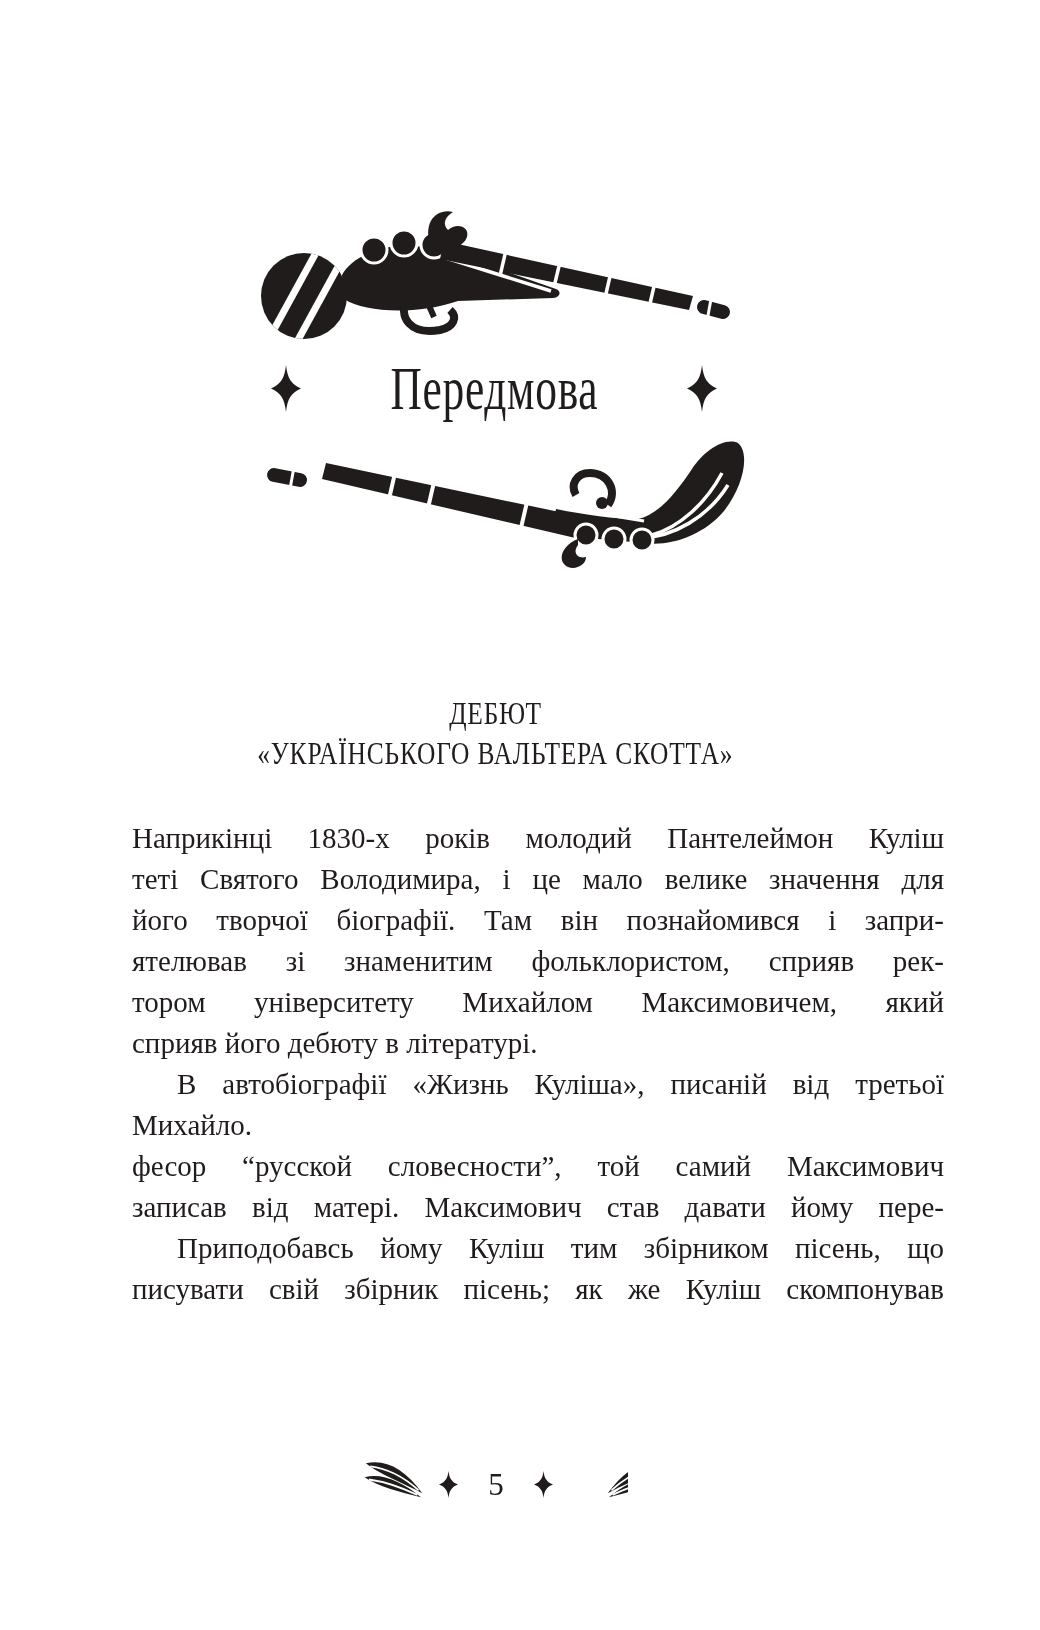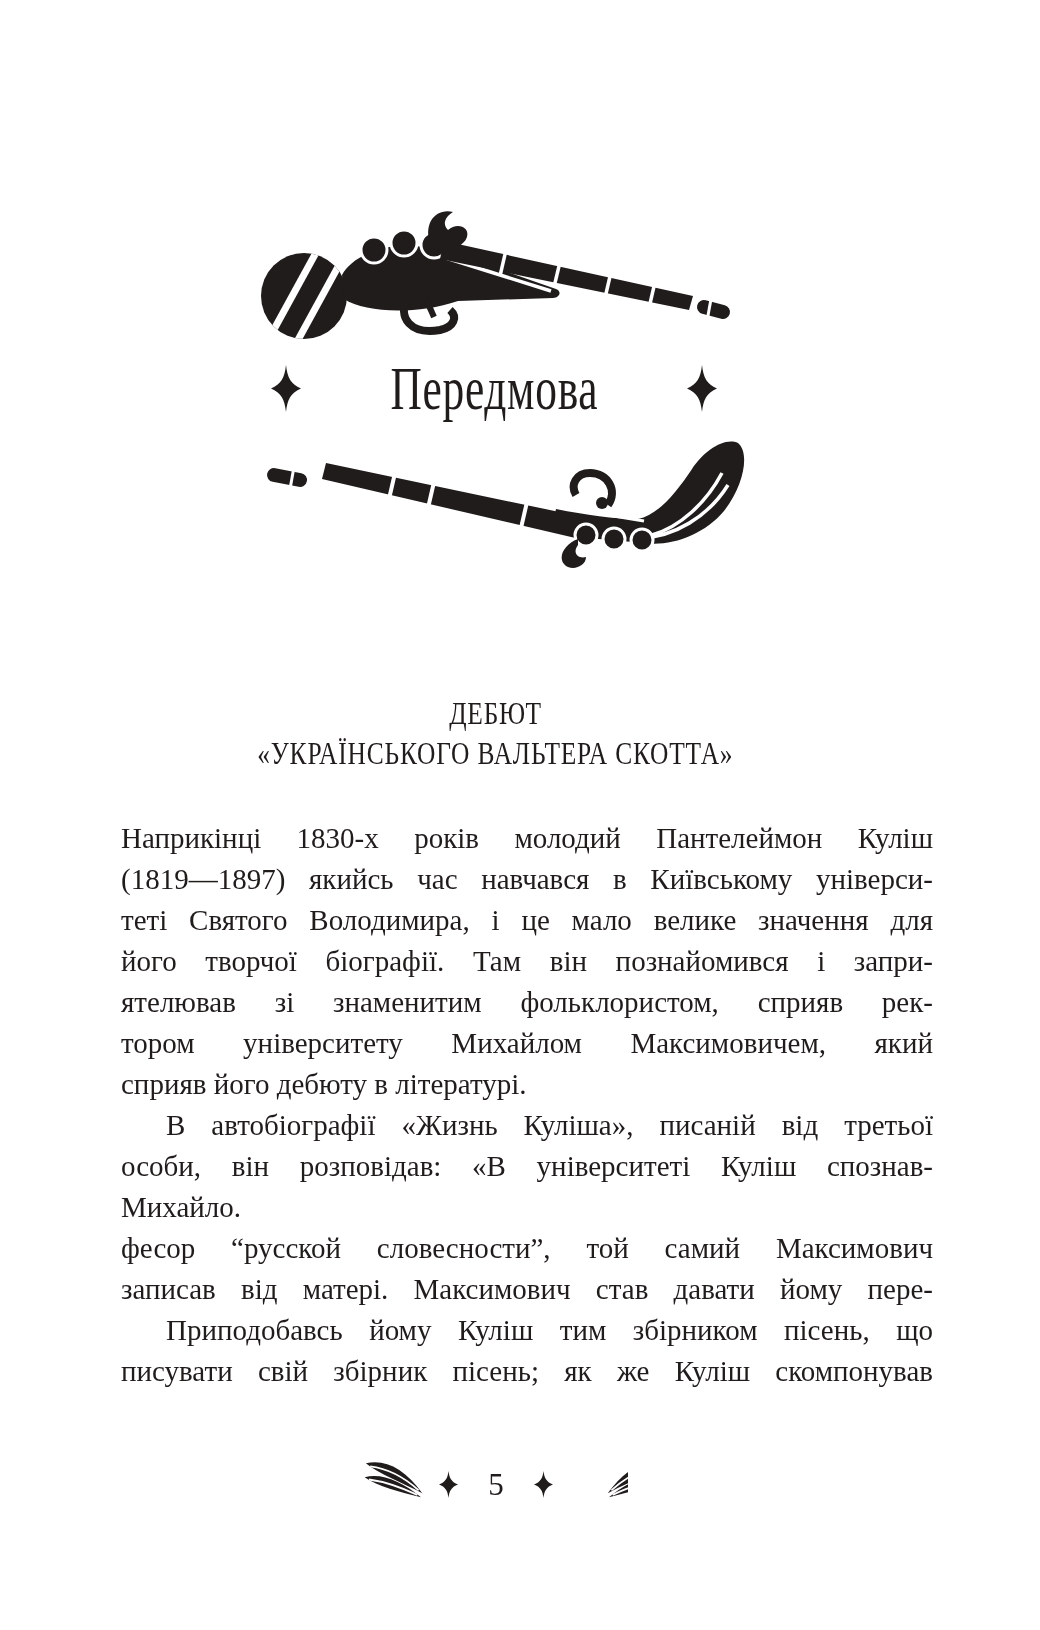--- a/index.html
+++ b/index.html
@@ -35,21 +35,21 @@
     text-align:center; transform:translateX(-25px);
   }
   .section-heading .h-line {
     font-size:31px; line-height:40px; letter-spacing:1px; font-weight:400;
     white-space:nowrap;
   }
   .section-heading .h-line > span { display:inline-block; transform:scaleX(0.82); transform-origin:50% 50%; }
 
   
   .body-text {
-    position:absolute; left:121px; top:818px; width:812px;
+    position:absolute; left:132px; top:818px; width:812px;
     font-size:29px; line-height:41px; color:var(--ink);
   }
   .bline { white-space:nowrap; text-align:justify; text-align-last:justify; }
   .bline.last { text-align:center; text-align-last:left; }
   .bline.indent { text-indent:45px; }
 
   
   .page-footer {
     position:absolute; left:0; top:1456px; width:1040px; height:56px;
     display:flex; align-items:center; justify-content:center;
@@ -160,30 +160,28 @@
   </header>
 
   <section class="section-heading">
     <div class="h-line"><span>ДЕБЮТ</span></div>
     <div class="h-line"><span>«УКРАЇНСЬКОГО ВАЛЬТЕРА СКОТТА»</span></div>
   </section>
 
   <main class="body-text">
     <div class="paragraph">
       <div class="bline">Наприкінці 1830-х років молодий Пантелеймон Куліш</div>
-      <div class="bline">(1819—1897) якийсь час навчався в Київському універси-</div>
       <div class="bline">теті Святого Володимира, і це мало велике значення для</div>
       <div class="bline">його творчої біографії. Там він познайомився і запри-</div>
       <div class="bline">ятелював зі знаменитим фольклористом, сприяв рек-</div>
       <div class="bline">тором університету Михайлом Максимовичем, який</div>
       <div class="bline last">сприяв його дебюту в літературі.</div>
     </div>
     <div class="paragraph">
       <div class="bline indent">В автобіографії «Жизнь Куліша», писаній від третьої</div>
-      <div class="bline">особи, він розповідав: «В університеті Куліш спознав-</div>
       <div class="bline last">Михайло.</div>
       <div class="bline">фесор “русской словесности”, той самий Максимович</div>
     </div>
     <div class="paragraph">
       <div class="bline">записав від матері. Максимович став давати йому пере-</div>
       <div class="bline indent">Приподобавсь йому Куліш тим збірником пісень, що</div>
       <div class="bline">писувати свій збірник пісень; як же Куліш скомпонував</div>
     </div>
   </main>
 

